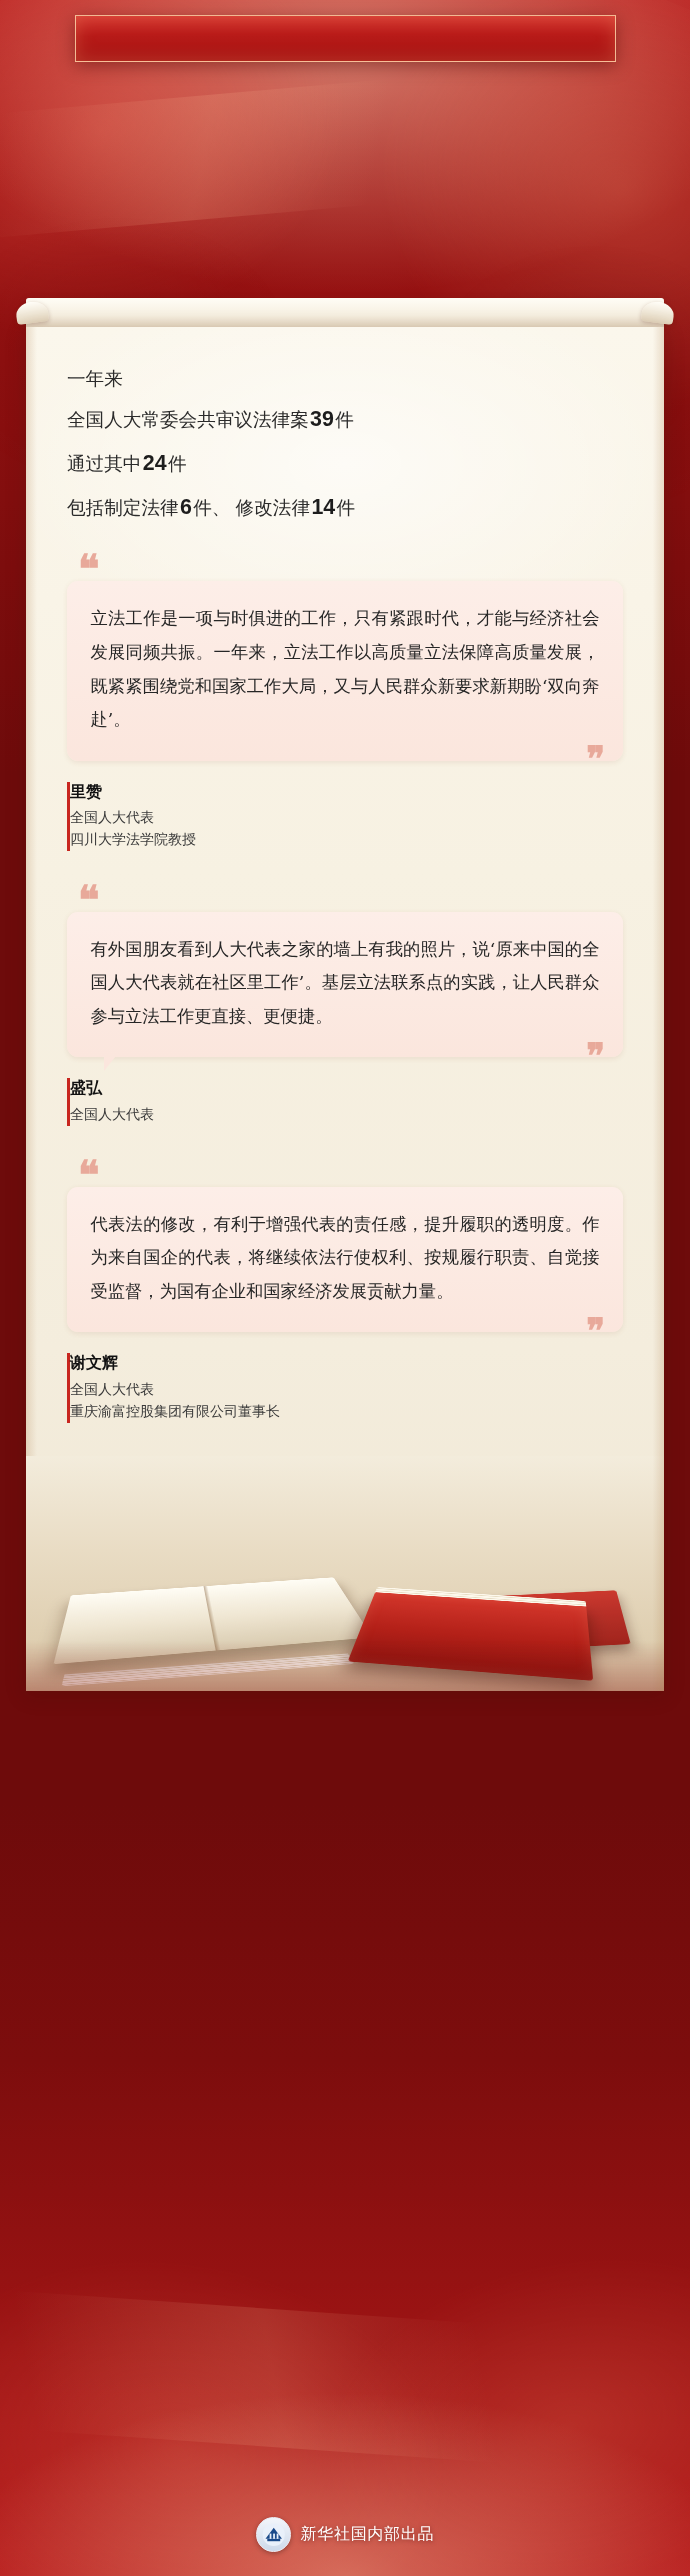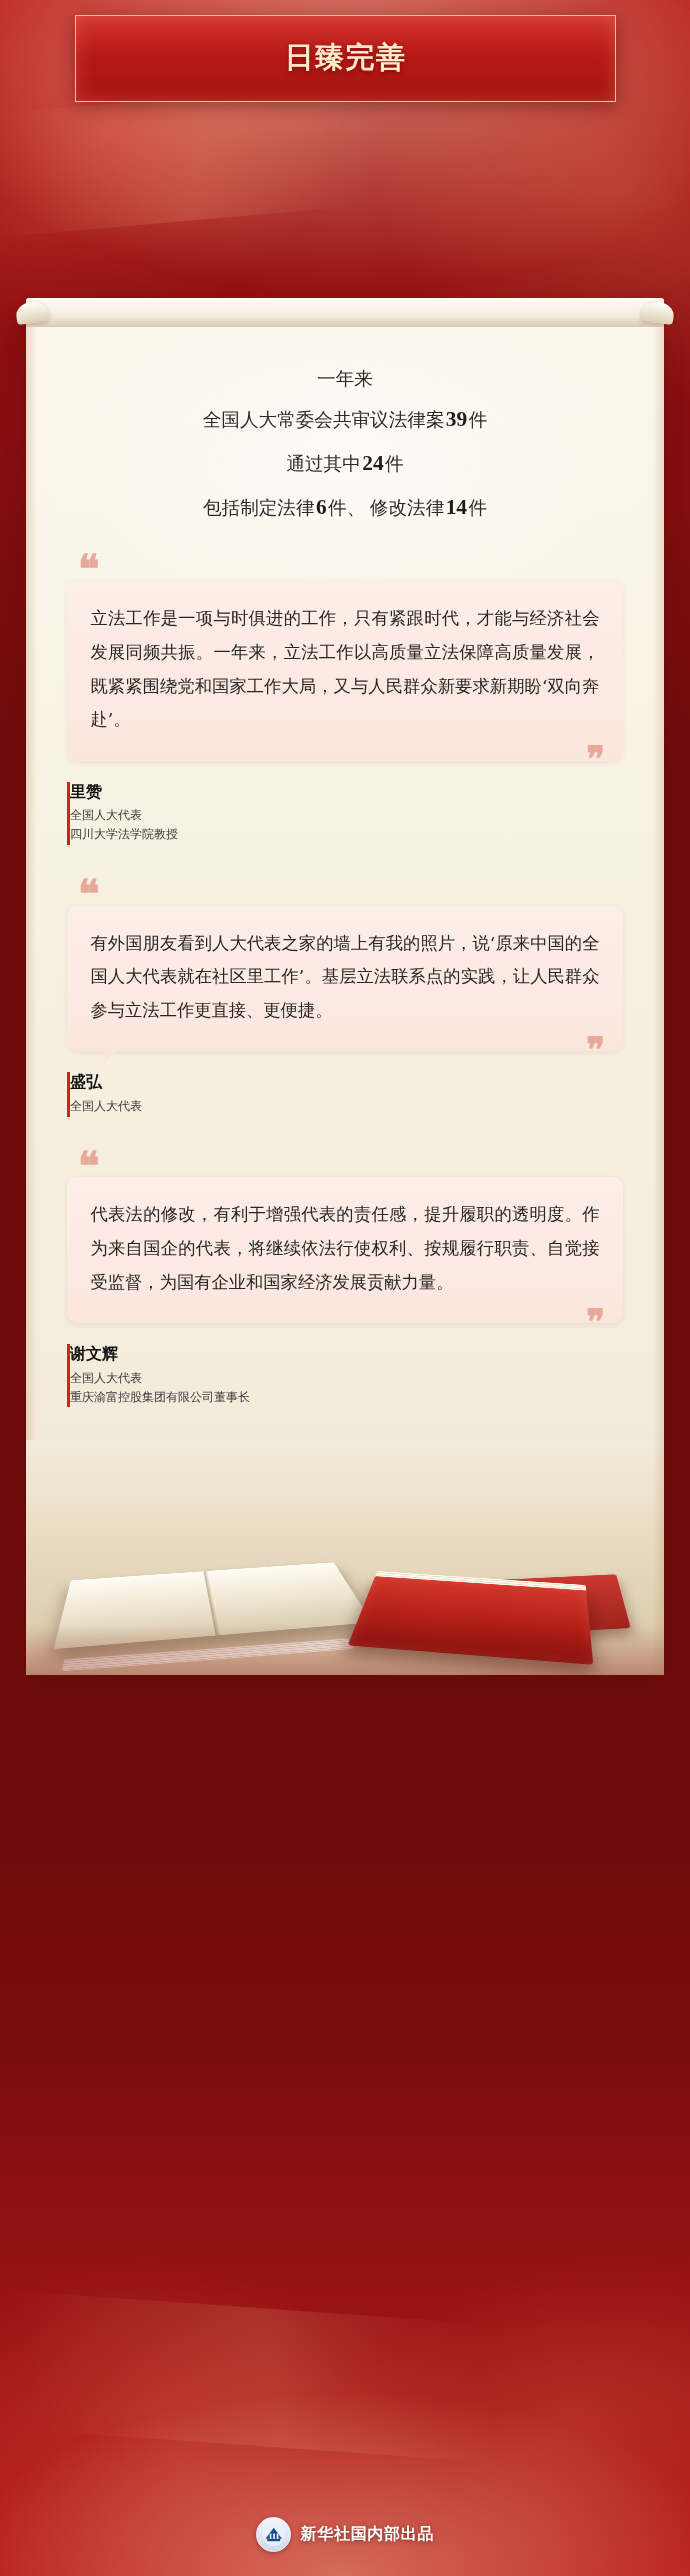--- a/index.html
+++ b/index.html
@@ -139,22 +139,22 @@
   }
   .paper:before, .paper:after {
     content:"";
     position:absolute; top:0; bottom:0; width:11px;
   }
   .paper:before { left:0;  background:linear-gradient(90deg, rgba(170,120,70,.22), rgba(170,120,70,0)); }
   .paper:after  { right:0; background:linear-gradient(270deg, rgba(170,120,70,.22), rgba(170,120,70,0)); }
 
   
   .intro {
-    text-align:center;
-    font-family:Liberation Serif, serif;
+    text-align:left;
+    font-family:Liberation Sans, sans-serif;
     color:#2b2b2b;
     font-size:18.6px;
     line-height:2.05;
     margin:4.1px 0 23.5px;
   }
   .intro .num {
     font-weight:bold;
     font-size:21.4px;
     color:#1d1d1d;
     padding:0 1.4px;
@@ -212,24 +212,23 @@
     border-left:3.5px solid #c8261f;
   }
   .attrib .name {
     font-family:"DejaVu Serif","Liberation Serif",serif;
     font-weight:bold;
     font-size:16px;
     color:#111;
     margin-bottom:4.8px;
   }
   .attrib .role {
-    font-size:12px;
+    font-size:14px;
     line-height:1.55;
     color:#3a3a3a;
-    font-family:Liberation Mono, monospace;
   }
 
   
   .book-area {
     position:relative;
     height:235px;
     margin:7px -41px -41px;
     overflow:hidden;
     background:linear-gradient(180deg,#f3ecdc 0%, #e9dcc4 40%, #d9c7a6 100%);
   }
@@ -306,40 +305,38 @@
     display:flex; align-items:center; justify-content:center;
     box-shadow:0 1.4px 5.5px rgba(0,0,0,.3);
   }
   .footer .logo svg { width:23.5px; height:23.5px; display:block; }
   .footer .f-text {
     color:#fff;
     font-size:16px;
     letter-spacing:0.7px;
     font-family:"DejaVu Serif","Liberation Serif",serif;
     text-shadow:0 1.4px 4.1px rgba(60,0,0,.5);
-    font-weight:bold;
   }
 </style>
 </head>
 <body>
 
 <div class="poster">
 
   <div class="swirl s1"></div>
   <div class="swirl s2"></div>
   <div class="swirl s3"></div>
   <div class="swirl s4"></div>
   <div class="swirl s5"></div>
   <div class="swirl s6"></div>
   <div class="ribbon r1"></div>
   <div class="ribbon r2"></div>
   <div class="glow-bottom"></div>
 
   <div class="title-card">
-    <div class="t-line">日臻完善</div>
   </div>
 
   <div class="scroll-wrap">
     <div class="scroll-top-curl"></div>
 
     <div class="paper">
 
       <div class="intro">
         <div><span>一年来</span></div>
         <div>

